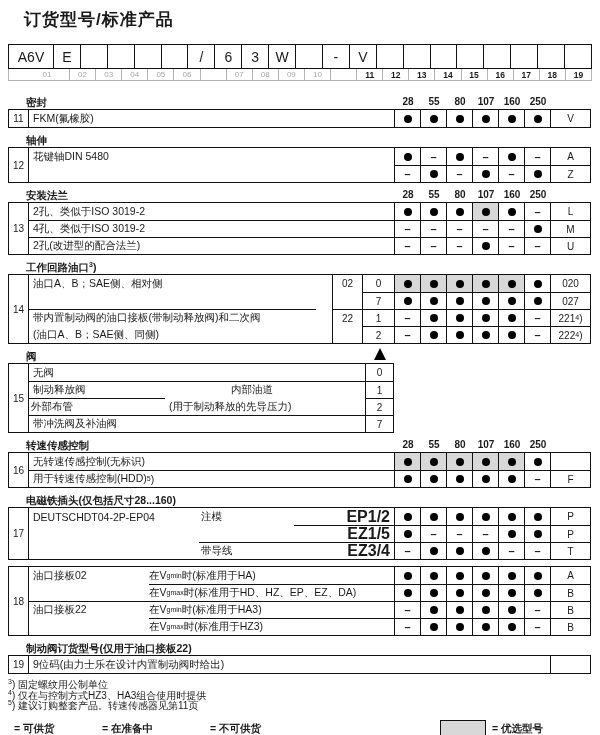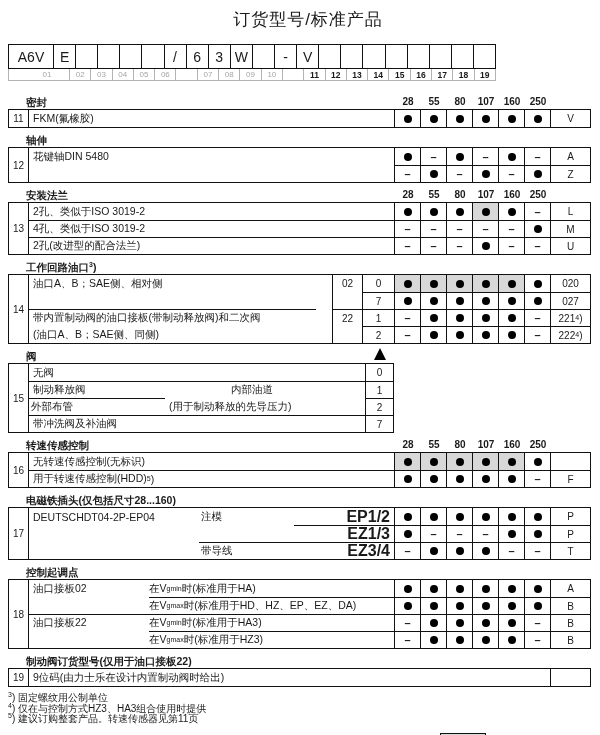--- a/index.html
+++ b/index.html
@@ -2,24 +2,24 @@
 <html><head>
 <meta charset="utf-8">
 <style>
   * { box-sizing: border-box; }
   html,body { margin:0; padding:0; }
   body {
     width:600px; height:735px; overflow:hidden; background:#fff;
     color:#1a1a1a; font-family:"Liberation Sans","DejaVu Sans",sans-serif;
   }
   .page { padding:6px 8px 0 8px; width:600px; }
-  .title { font-size:17px; font-weight:normal; letter-spacing:1px; margin:2px 0 13px 16px;text-align:center; }
+  .title { font-size:17px; font-weight:bold; letter-spacing:1px; margin:2px 0 13px 16px; }
 
   
-  .codes-wrap { width:488px; }
+  .codes-wrap { width:584px; }
   .codes { display:grid; grid-template-columns:44px repeat(20,1fr); border:1.5px solid #111; height:25px; }
   .cc { border-left:1.5px solid #111; display:flex; align-items:center; justify-content:center; font-size:14px; }
   .cc:first-child { border-left:none; }
   .poss { display:grid; grid-template-columns:44px repeat(20,1fr); border:1px solid #b3b3b3; border-top:none; height:12px;padding-left:16px; }
   .pc { border-left:1px solid #b3b3b3; display:flex; align-items:center; justify-content:center; font-size:8px; color:#a6a6a6; }
   .pc:first-child { border-left:none; }
   .pc.dark { color:#1a1a1a; font-weight:bold; font-size:8.5px; }
 
   
   #sections { margin-top:15px; }
@@ -462,21 +462,21 @@
                 <span class="bdot"></span>
               </div>
               <div class="c dot">
                 <span class="bdot"></span>
               </div>
               <div class="c code" style="flex: 0 0 40px; width: 40px;">P</div>
             </div>
             <div class="r">
               <div class="c label wfix" style="flex: 0 0 170px; width: 170px;"></div>
               <div class="c mid wfix" style="flex: 0 0 95px; width: 95px;"></div>
-              <div class="c tag bt">EZ1/3</div>
+              <div class="c tag bt">EZ1/5</div>
               <div class="c dot bt">
                 <span class="bdot"></span>
               </div>
               <div class="c dot bt dash">–</div>
               <div class="c dot bt dash">–</div>
               <div class="c dot bt dash">–</div>
               <div class="c dot bt">
                 <span class="bdot"></span>
               </div>
               <div class="c dot bt">
@@ -499,21 +499,20 @@
                 <span class="bdot"></span>
               </div>
               <div class="c dot bt dash">–</div>
               <div class="c dot bt dash">–</div>
               <div class="c code bt" style="flex: 0 0 40px; width: 40px;">T</div>
             </div>
           </div>
         </div>
       </div>
       <div class="sec">
-        <div class="sec-head">控制起调点</div>
         <div class="tbl">
           <div class="numcol">18</div>
           <div class="rows">
             <div class="r">
               <div class="c label wfix" style="flex: 0 0 120px; width: 120px;">油口接板02</div>
               <div class="c subl">在V<sub>gmin</sub> 时(标准用于HA)</div>
               <div class="c dot">
                 <span class="bdot"></span>
               </div>
               <div class="c dot">

